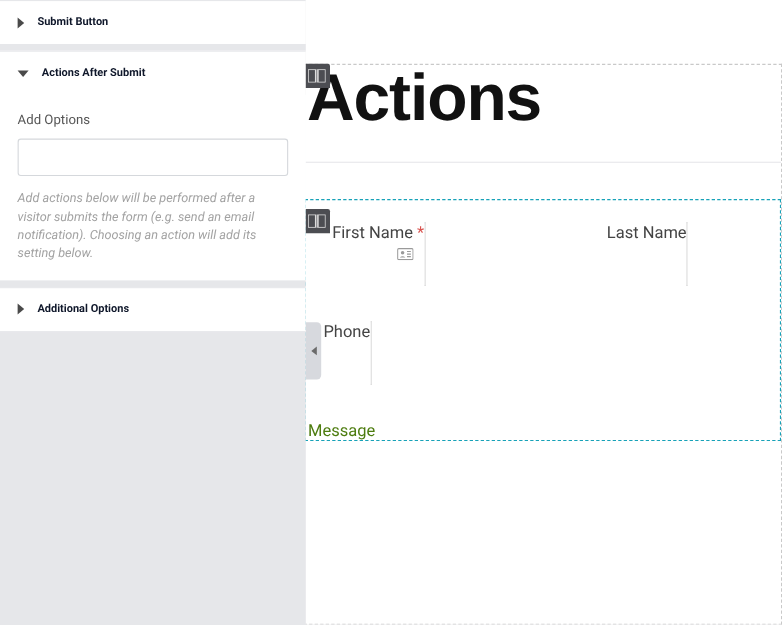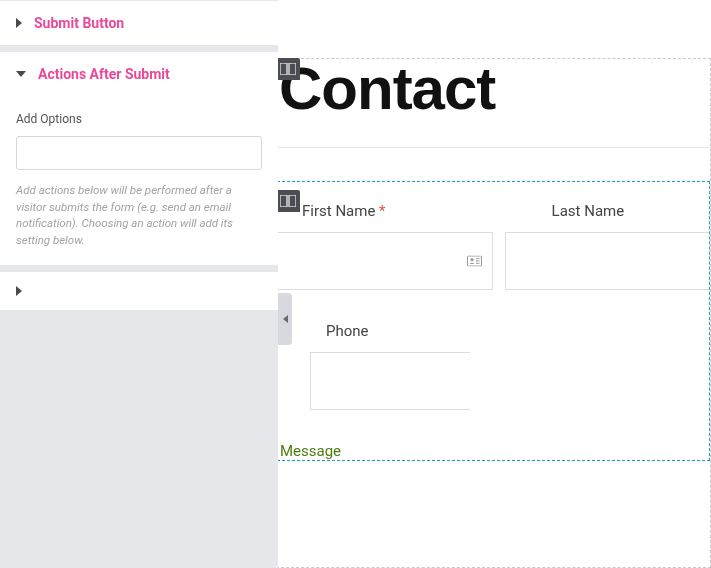--- a/index.html
+++ b/index.html
@@ -5,21 +5,21 @@
     * { margin: 0; padding: 0; box-sizing: border-box; }
     body { font-family: -apple-system, BlinkMacSystemFont, "Segoe UI", Roboto, Helvetica, Arial, sans-serif; background: #e6e7ea; width: 711px; height: 568px; overflow: hidden; position: relative; }
     
     .sidebar { width: 278px; height: 568px; background: #e6e7ea; float: left; position: relative; }
     
     .accordion-item { background: #fff; border-top: 1px solid #e6e7ea; }
     .accordion-header { display: flex; align-items: center; padding: 14px 16px; cursor: pointer; }
     .accordion-header .caret { width: 0; height: 0; margin-right: 12px; }
     .caret-right { border-top: 5px solid transparent; border-bottom: 5px solid transparent; border-left: 6px solid #4a4a4a; }
     .caret-down { border-left: 5px solid transparent; border-right: 5px solid transparent; border-top: 6px solid #4a4a4a; }
-    .accordion-header span.title { font-size: 14px; font-weight: 700; color: #ec4899; }
+    .accordion-header span.title { font-size: 10px; font-weight: 700; color: #0f172a; }
     
     .spacer { height: 6px; background: #e6e7ea; }
     
     .accordion-body { padding: 16px; background: #fff; }
     .field-label { font-size: 12px; color: #555; margin-bottom: 10px; }
     .select-box { width: 100%; height: 34px; border: 1px solid #d5d8dc; border-radius: 3px; background: #fff; }
     .help-text { font-size: 11.5px; font-style: italic; color: #a2a2a2; margin-top: 12px; line-height: 1.45; }
     
     .sidebar-rest { background: #e6e7ea; height: 300px; }
     
@@ -35,21 +35,21 @@
     .heading-underline { border-bottom: 1px solid #e6e7ea; margin: 0; }
     
     .section-tag { position: absolute; width: 24px; height: 22px; background: #4c4d52; display: flex; align-items: center; justify-content: center; border-radius: 2px 2px 0 0; z-index: 10; }
     .section-tag svg { width: 16px; height: 12px; }
     .tag1 { left: -2px; top: 58px; }
     .tag2 { left: -2px; top: 188px; }
     
     .form-area { position: relative; margin-top: 33px; border: 1px dashed #17a2b8; padding: 20px 0 0 0; }
     
     .form-row { display: flex; gap: 12px; }
-    .form-col { flex: 1; display: flex; flex-direction: column; }
+    .form-col { flex: 1; display: flex; }
     
     .form-label { font-size: 15px; color: #444; margin-bottom: 12px; padding-left: 2px; margin-left: 45px; }
     .req { color: #d9534f; }
     
     .input-box { height: 58px; border: 1px solid #dcdcdc; background: #fff; position: relative; }
     .input-box.firstname { border-left: none; }
     .input-box .icon-addr { position: absolute; right: 10px; top: 50%; transform: translateY(-50%); color: #9a9a9a; }
     
     .row1 { margin-bottom: 32px; }
     .row2 { margin-bottom: 32px; }
@@ -83,20 +83,21 @@
       <div class="select-box"></div>
       <div class="help-text">Add actions below will be performed after a visitor submits the form (e.g. send an email notification). Choosing an action will add its setting below.</div>
     </div>
   </div>
 
   <div class="spacer"></div>
 
   <div class="accordion-item" style="border-bottom:1px solid #e6e7ea;">
     <div class="accordion-header">
       <div class="caret caret-right"></div>
+      <span class="title">Additional Options</span>
     </div>
   </div>
 
   <div class="sidebar-rest"></div>
 </div>
 
 <div class="collapse-tab">
   <div class="chevron-left"></div>
 </div>
 
@@ -105,21 +106,21 @@
 
     <div class="section-tag tag1">
       <svg viewBox="0 0 16 12">
           <rect x="0" y="0" width="7" height="12" fill="none" stroke="#ddd" stroke-width="1.4"></rect>
           <rect x="9" y="0" width="7" height="12" fill="none" stroke="#ddd" stroke-width="1.4"></rect>
         </svg>
     </div>
 
     <div class="dashed-outer">
       <div class="heading-wrap">
-        <div class="heading">Contact</div>
+        <div class="heading">Actions</div>
         <div class="heading-underline"></div>
       </div>
 
       <div class="section-tag tag2" style="left:-1px; top:131px;">
         <svg viewBox="0 0 16 12">
             <rect x="0" y="0" width="7" height="12" fill="none" stroke="#ddd" stroke-width="1.4"></rect>
             <rect x="9" y="0" width="7" height="12" fill="none" stroke="#ddd" stroke-width="1.4"></rect>
           </svg>
       </div>
 
@@ -141,21 +142,21 @@
               </span>
             </div>
           </div>
           <div class="form-col" style="flex:1;">
             <div class="form-label">Last Name</div>
             <div class="input-box" style="border-right:none;"></div>
           </div>
         </div>
 
         <div class="form-row row2">
-          <div class="form-col" style="flex:0.4; min-width:130px;padding-left:32px;">
+          <div class="form-col" style="flex:0.4; min-width:130px;">
             <div class="form-label" style="margin-left:14px;">Phone</div>
             <div class="input-box" style="border-right:none;"></div>
           </div>
         </div>
 
         <div class="message-label">Message</div>
 
       </div>
     </div>
 

